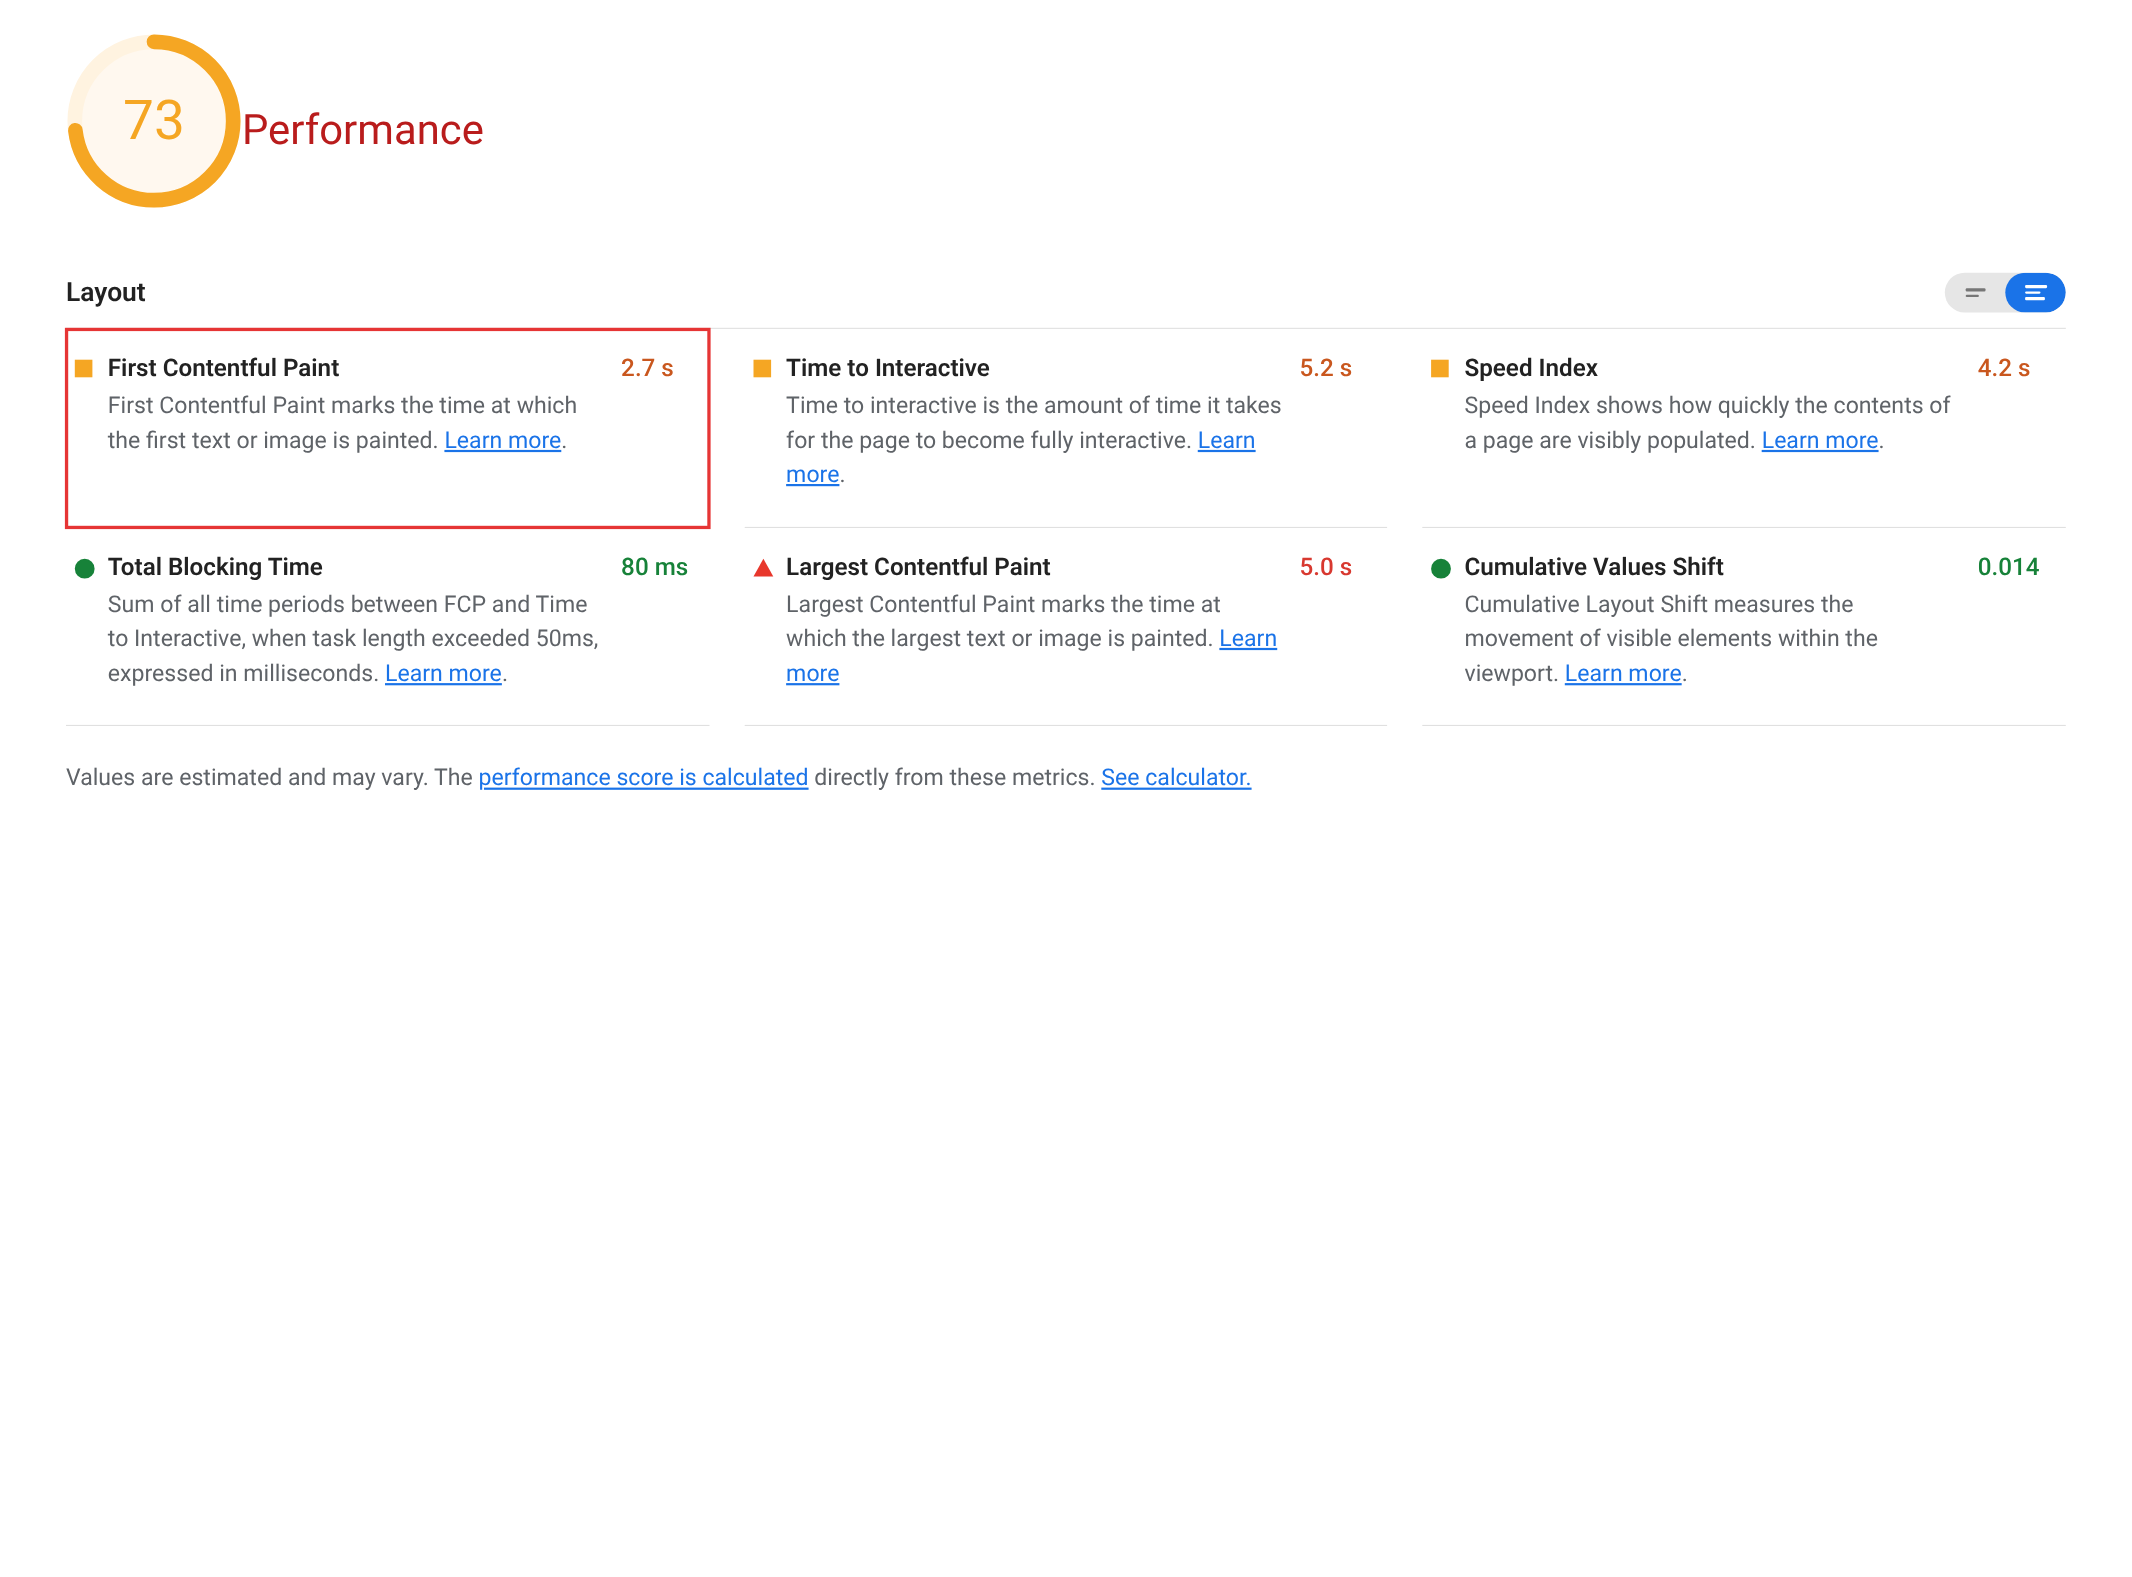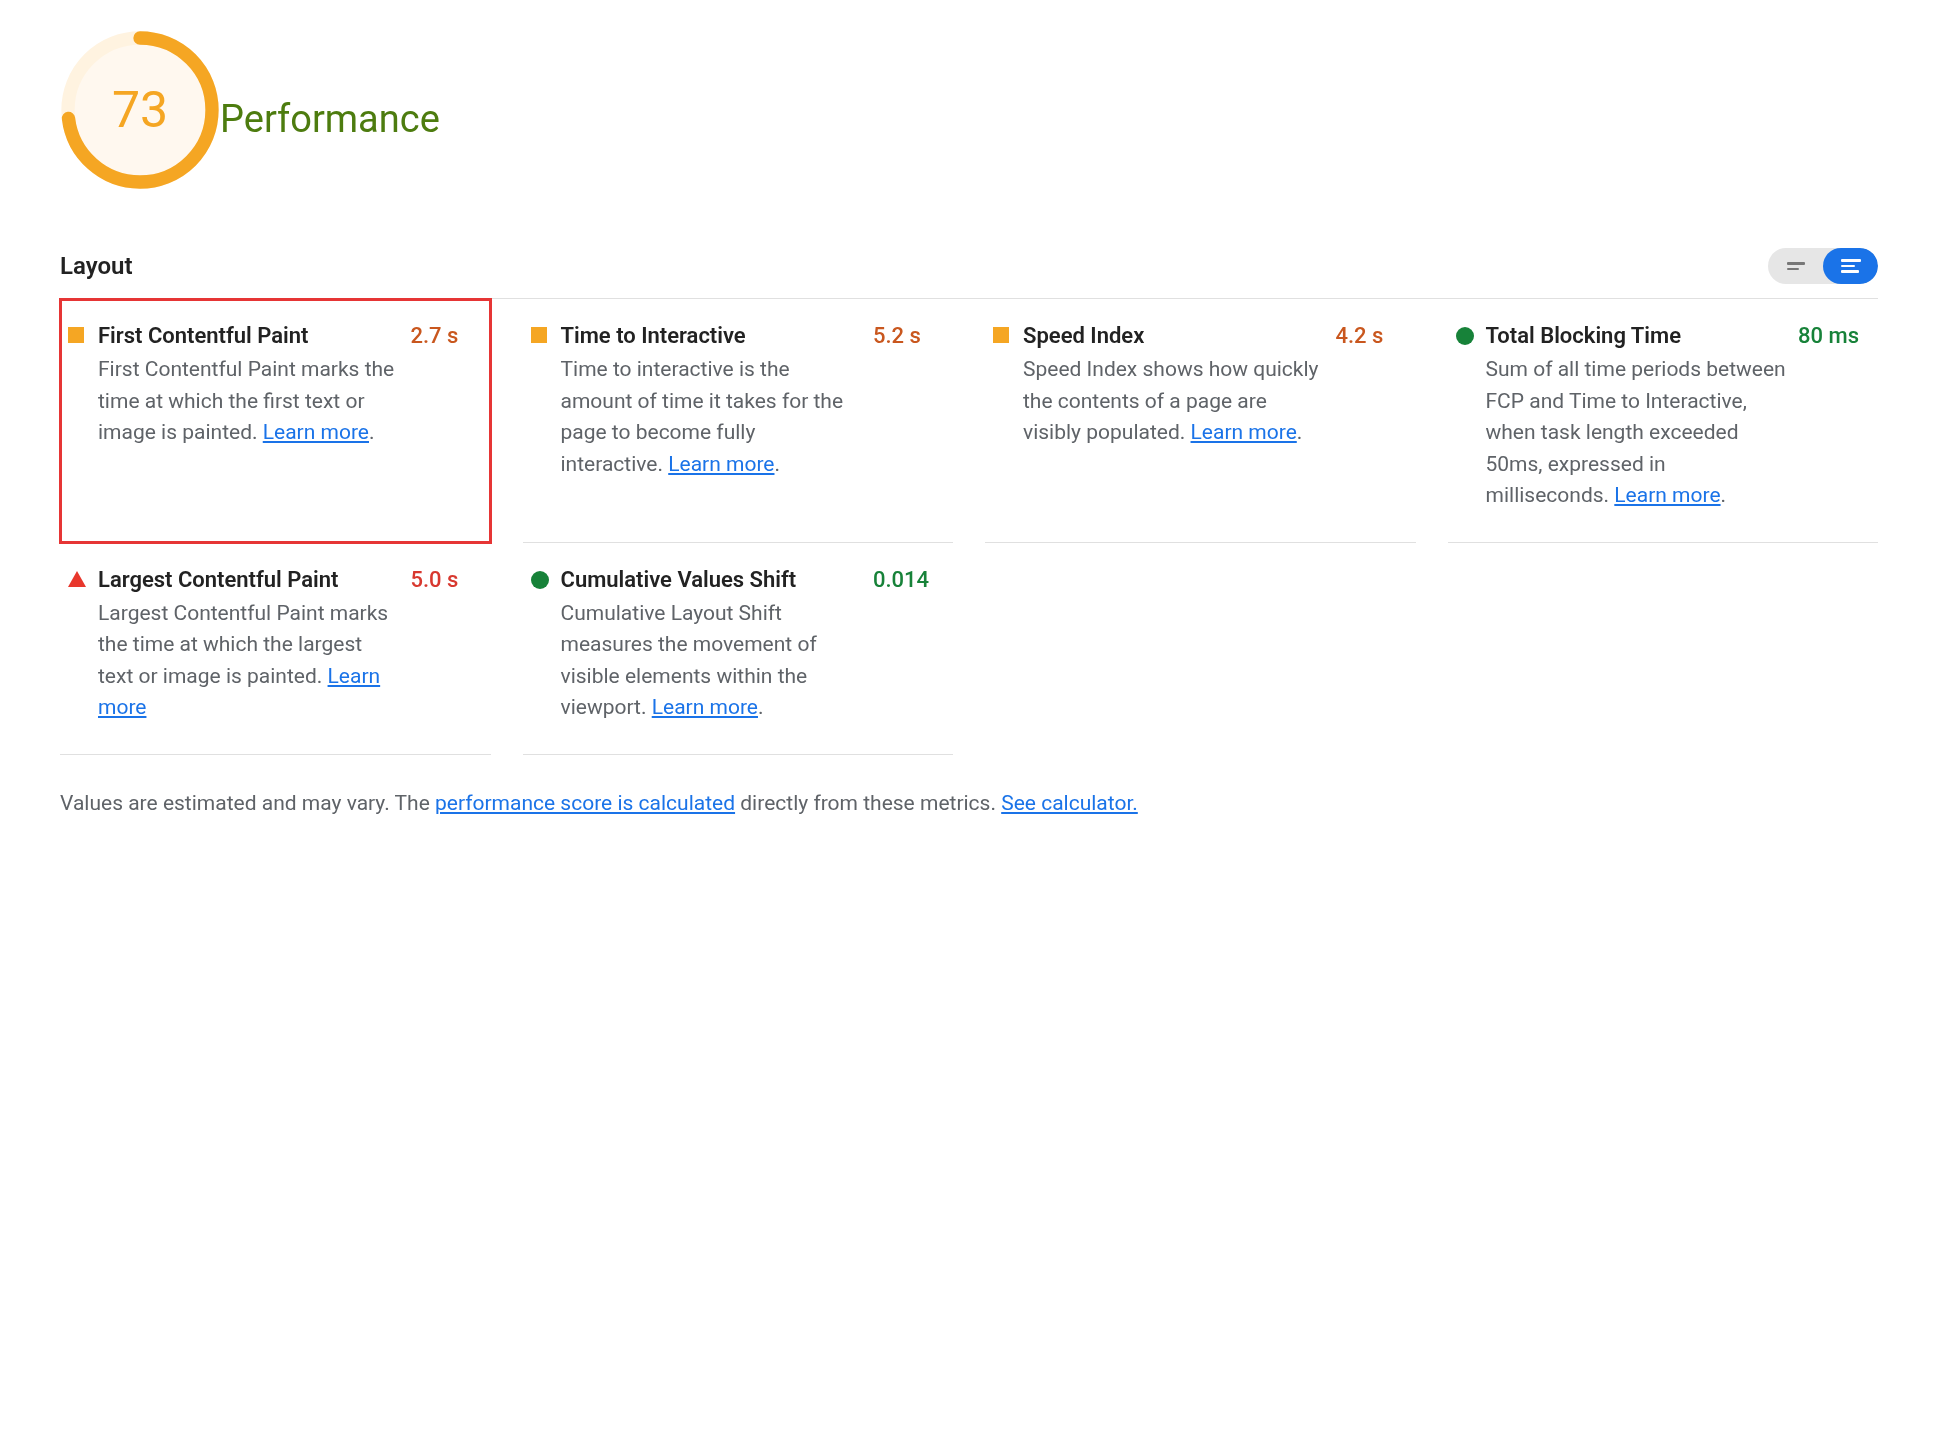--- a/index.html
+++ b/index.html
@@ -22,21 +22,21 @@
   }
   .gauge svg { width: 100%; height: 100%; transform: rotate(-90deg); }
   .gauge-bg { fill: none; stroke: #fff3e0; stroke-width: 10; }
   .gauge-arc { fill: none; stroke: #f5a623; stroke-width: 10; stroke-linecap: round; }
   .gauge-fill { fill: #fff8ef; }
   .gauge-num {
     position: absolute; inset: 0;
     display: flex; align-items: center; justify-content: center;
     font-size: 50px; color: #f5a623; font-weight: 400;
   }
-  .gauge-title { font-size: 38px; color: #4d7c0f; font-weight: 400; }
+  .gauge-title { font-size: 38px; color: #b91c1c; font-weight: 400; }
   .metrics-header {
     display: flex; align-items: center; justify-content: space-between;
     padding-bottom: 14px; border-bottom: 1px solid #e0e0e0;
   }
   .metrics-title { font-size: 24px; font-weight: 600; color: #222; }
   .view-toggle {
     display: flex; background: #e6e6e6; border-radius: 22px; overflow: hidden;
     width: 110px; height: 36px;
   }
   .view-toggle .opt {
@@ -45,21 +45,21 @@
   }
   .view-toggle .opt.active { background: #1a73e8; border-radius: 22px; }
   .toggle-lines { display: flex; flex-direction: column; gap: 3px; }
   .toggle-lines span { display: block; height: 2.5px; background: #777; border-radius: 1px; }
   .opt.active .toggle-lines span { background: #fff; }
   .l1 { width: 18px; } .l2 { width: 12px; }
   .opt.active .l1 { width: 20px; } .opt.active .l2 { width: 14px; } .opt.active .l3 { width: 18px; }
 
   .metrics-grid {
     display: grid;
-    grid-template-columns: 1fr 1fr 1fr 1fr;
+    grid-template-columns: 1fr 1fr 1fr;
     column-gap: 32px;
   }
   .metric {
     display: flex;
     padding: 24px 0 30px 0;
     border-bottom: 1px solid #e0e0e0;
     position: relative;
   }
   .metric.highlighted {
     outline: 3px solid #e63535;

